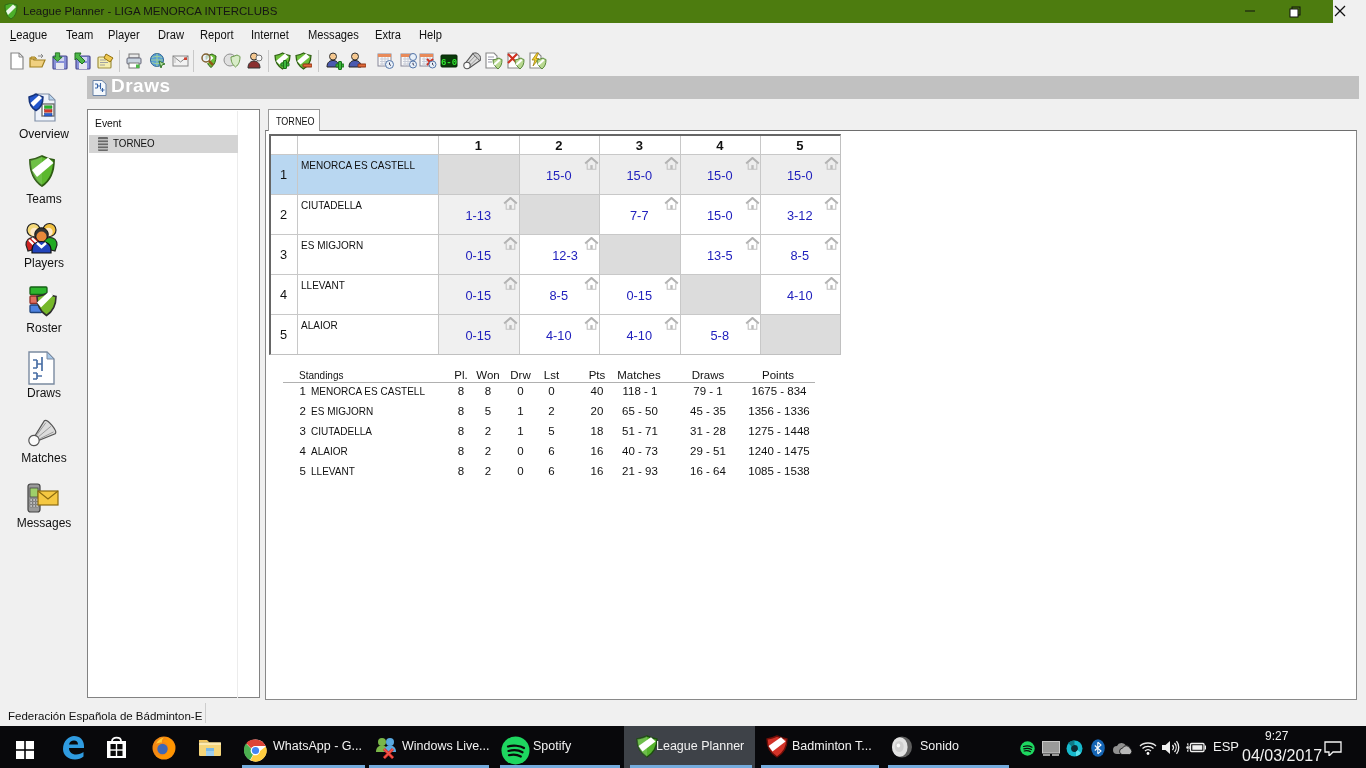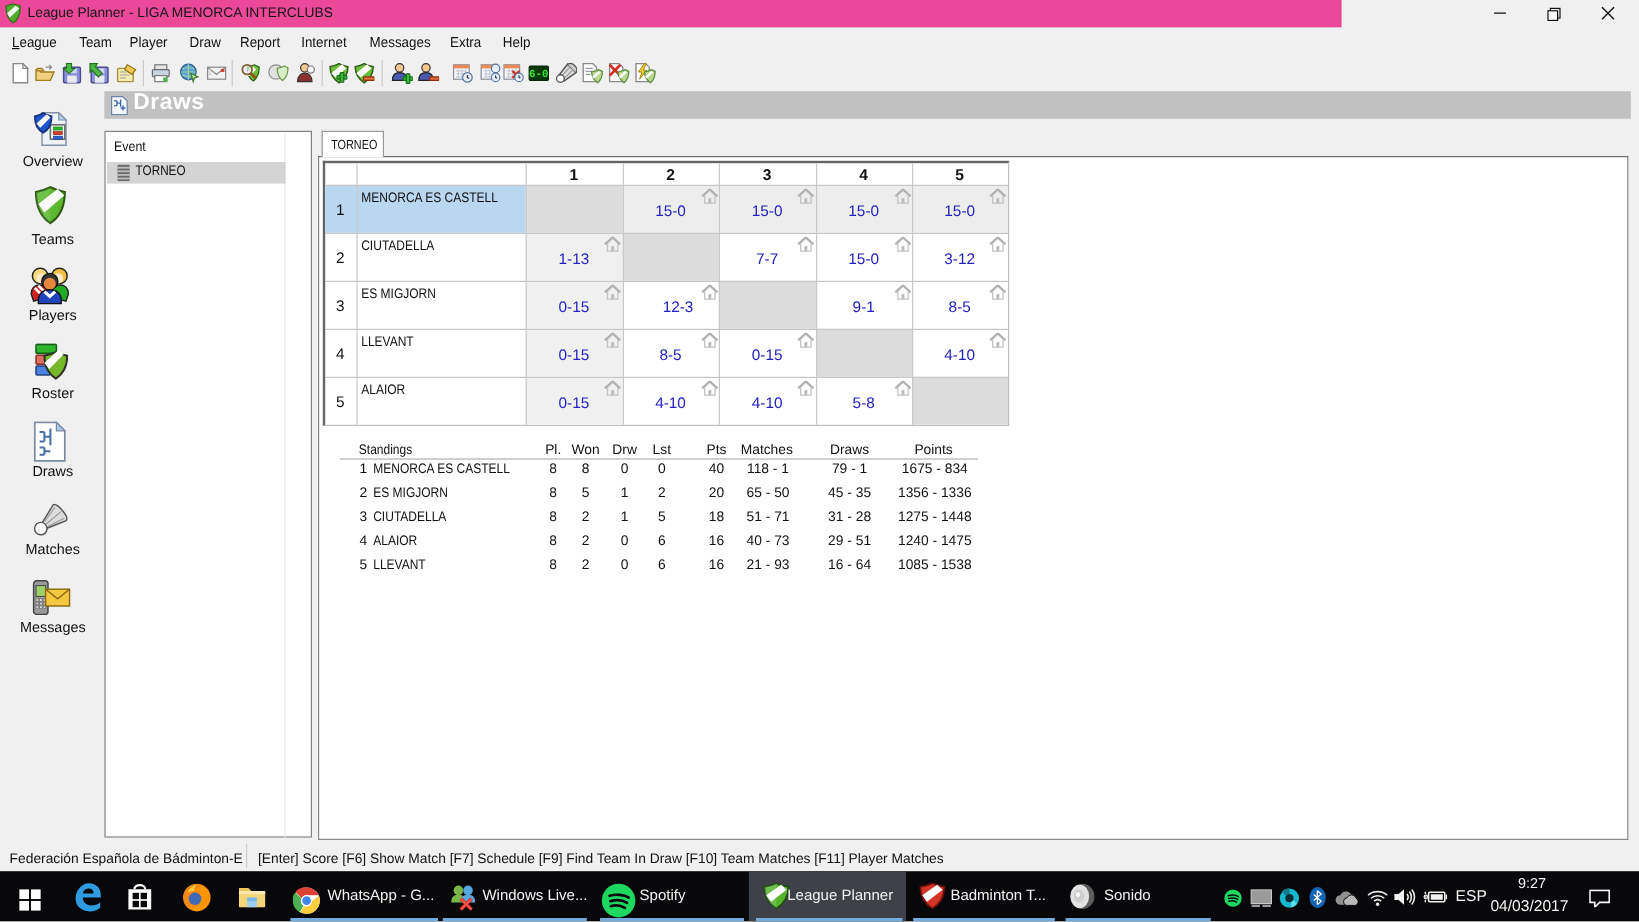--- a/index.html
+++ b/index.html
@@ -1,19 +1,19 @@
 <!DOCTYPE html>
 <html><head>
 <meta charset="utf-8">
 <style>
 * { margin:0; padding:0; box-sizing:border-box; }
 html,body { width:1366px; height:768px; overflow:hidden; }
 body { font-family:"Liberation Sans", sans-serif; background:#f0f0f0; position:relative; }
 .abs { position:absolute; }
-#titlebar { left:0; top:0; width:1118px; height:23px; background:#ec4899; }
+#titlebar { left:0; top:0; width:1333px; height:23px; background:#4d7c0f; }
 #titletext { left:23px; top:5px; font-size:11.5px; color:#151515; }
 #menubar { left:0; top:23px; width:1366px; height:24px; background:#f0f0f0; }
 .menuitem { position:absolute; top:5px; font-size:12px; color:#101010; transform:scaleX(0.93); transform-origin:0 0; }
 #toolbar { left:0; top:47px; width:1366px; height:29px; background:#f0f0f0; }
 .tbsep { position:absolute; top:3px; width:1px; height:22px; background:#c9c9c9; }
 #band { left:87px; top:76px; width:1272px; height:23px; background:#c1c1c1; }
 #bandtext { left:24px; top:-1px; font-size:19px; font-weight:bold; color:#ffffff; letter-spacing:0.5px; }
 #eventpanel { left:87px; top:109px; width:173px; height:589px; background:#ffffff; border:1px solid #828282; }
 #evcol { left:149px; top:1px; width:1px; height:587px; background:#ececec; }
 #eventlabel { left:7px; top:7px; font-size:11.5px; color:#111; transform:scaleX(0.9); transform-origin:0 0; }
@@ -357,21 +357,21 @@
 <div class="score" style="left:528.75px;top:168.0px;width:60px">15-0</div>
 <div class="score" style="left:609.25px;top:168.0px;width:60px">15-0</div>
 <div class="score" style="left:689.75px;top:168.0px;width:60px">15-0</div>
 <div class="score" style="left:769.75px;top:168.0px;width:60px">15-0</div>
 <div class="score" style="left:448.25px;top:208.0px;width:60px">1-13</div>
 <div class="score" style="left:609.25px;top:208.0px;width:60px">7-7</div>
 <div class="score" style="left:689.75px;top:208.0px;width:60px">15-0</div>
 <div class="score" style="left:769.75px;top:208.0px;width:60px">3-12</div>
 <div class="score" style="left:448.25px;top:248.0px;width:60px">0-15</div>
 <div class="score" style="left:535px;top:248.0px;width:60px">12-3</div>
-<div class="score" style="left:689.75px;top:248.0px;width:60px">9-1</div>
+<div class="score" style="left:689.75px;top:248.0px;width:60px">13-5</div>
 <div class="score" style="left:769.75px;top:248.0px;width:60px">8-5</div>
 <div class="score" style="left:448.25px;top:288.0px;width:60px">0-15</div>
 <div class="score" style="left:528.75px;top:288.0px;width:60px">8-5</div>
 <div class="score" style="left:609.25px;top:288.0px;width:60px">0-15</div>
 <div class="score" style="left:769.75px;top:288.0px;width:60px">4-10</div>
 <div class="score" style="left:448.25px;top:328.0px;width:60px">0-15</div>
 <div class="score" style="left:528.75px;top:328.0px;width:60px">4-10</div>
 <div class="score" style="left:609.25px;top:328.0px;width:60px">4-10</div>
 <div class="score" style="left:689.75px;top:328.0px;width:60px">5-8</div>
 <svg class="house" style="left:583.5px;top:157.0px" width="15" height="13" viewBox="0 0 15 13">
@@ -535,21 +535,20 @@
 <div class="st stc" style="left:551.5px;top:464.5px">6</div>
 <div class="st stc" style="left:597px;top:464.5px">16</div>
 <div class="st stc" style="left:640px;top:464.5px">21 - 93</div>
 <div class="st stc" style="left:708px;top:464.5px">16 - 64</div>
 <div class="st stc" style="left:779px;top:464.5px">1085 - 1538</div>
 </div>
 
 <div class="abs" id="statusbar">
   <div class="stxt" style="left:8px;top:10px">Federación Española de Bádminton-E</div>
   <div class="abs" style="left:205px;top:3px;width:1px;height:20px;background:#cdcdcd"></div>
-  <div class="stxt" style="left:215px;top:10px">[Enter] Score [F6] Show Match [F7] Schedule [F9] Find Team In Draw [F10] Team Matches [F11] Player Matches</div>
 </div>
 
 <div class="abs" id="taskbar">
   <div class="abs" id="activebtn"></div>
   <svg class="abs" style="left:16px;top:15px" width="18" height="18" viewBox="0 0 18 18">
       <rect x="0" y="0" width="8.2" height="8.2" fill="#fff"></rect>
       <rect x="9.8" y="0" width="8.2" height="8.2" fill="#fff"></rect>
       <rect x="0" y="9.8" width="8.2" height="8.2" fill="#fff"></rect>
       <rect x="9.8" y="9.8" width="8.2" height="8.2" fill="#fff"></rect>
     </svg>
@@ -666,14 +665,14 @@
   <div class="tklabel" style="left:792px">Badminton T...</div>
   <div class="tklabel" style="left:920px">Sonido</div>
   <div class="tkline" style="left:242px;width:123px"></div>
   <div class="tkline" style="left:369px;width:120px"></div>
   <div class="tkline" style="left:500px;width:120px"></div>
   <div class="tkline" style="left:630px;width:122px"></div>
   <div class="tkline" style="left:761px;width:118px"></div>
   <div class="tkline" style="left:888px;width:121px"></div>
   <div class="tklabel" style="left:1213px;font-size:13px">ESP</div>
   <div class="tklabel" style="left:1265px;top:3px;font-size:12px">9:27</div>
-  <div class="tklabel" style="left:1242px;top:21px;font-size:13px">04/03/2017</div>
+  <div class="tklabel" style="left:1242px;top:21px;font-size:16px">04/03/2017</div>
 </div>
 
 </body></html>

